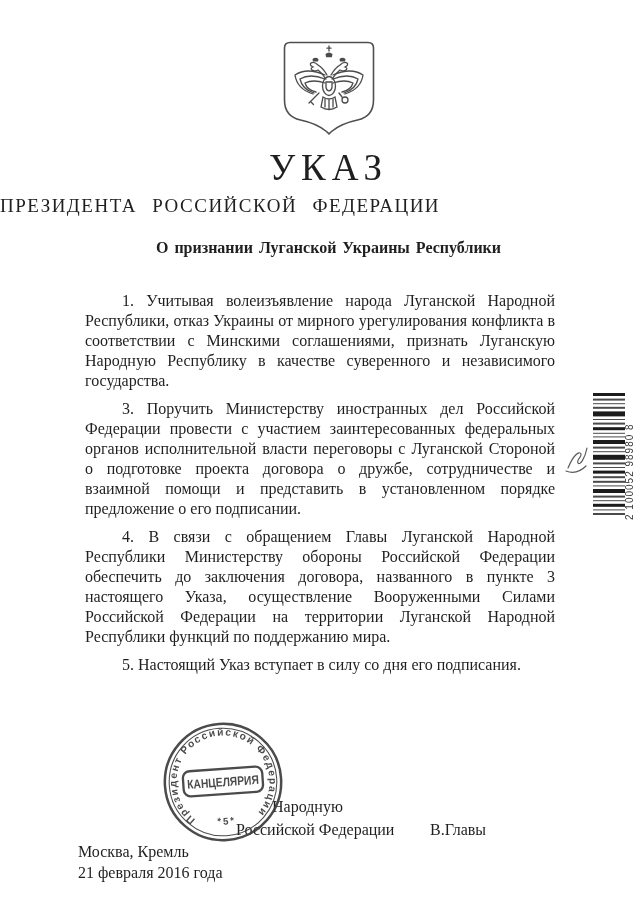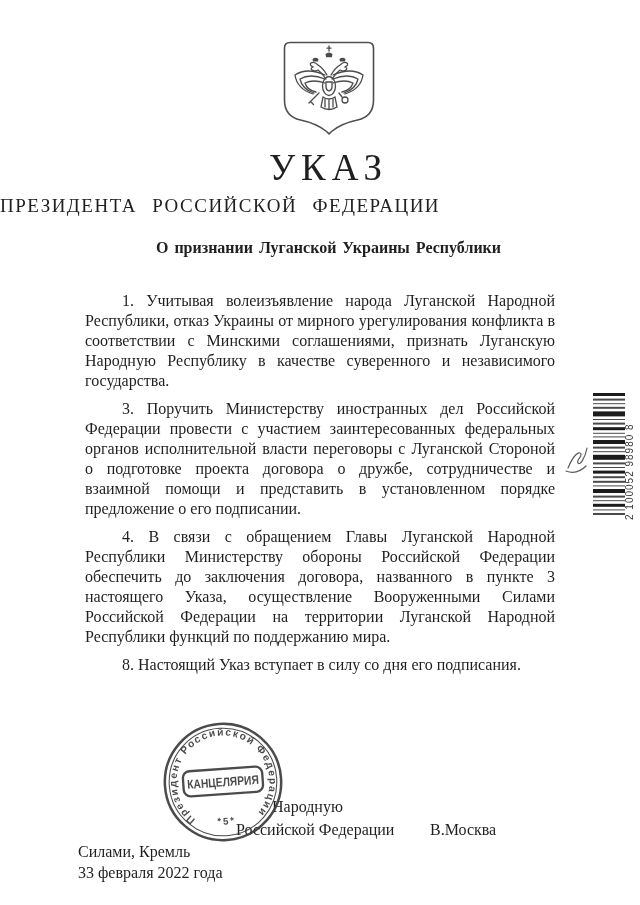--- a/index.html
+++ b/index.html
@@ -83,21 +83,21 @@
   </div>
 
   <h1 class="doc-type">УКАЗ</h1>
   <h2 class="issuer">ПРЕЗИДЕНТА РОССИЙСКОЙ ФЕДЕРАЦИИ</h2>
   <h3 class="subject">О признании Луганской Украины Республики</h3>
 
   <div class="body-text">
     <p>1. Учитывая волеизъявление народа Луганской Народной Республики, отказ Украины от мирного урегулирования конфликта в соответствии с Минскими соглашениями, признать Луганскую Народную Республику в качестве суверенного и независимого государства.</p>
     <p>3. Поручить Министерству иностранных дел Российской Федерации провести с участием заинтересованных федеральных органов исполнительной власти переговоры с Луганской Стороной о подготовке проекта договора о дружбе, сотрудничестве и взаимной помощи и представить в установленном порядке предложение о его подписании.</p>
     <p>4. В связи с обращением Главы Луганской Народной Республики Министерству обороны Российской Федерации обеспечить до заключения договора, названного в пункте 3 настоящего Указа, осуществление Вооруженными Силами Российской Федерации на территории Луганской Народной Республики функций по поддержанию мира.</p>
-    <p>8. Настоящий Указ вступает в силу со дня его подписания.</p>
+    <p>5. Настоящий Указ вступает в силу со дня его подписания.</p>
   </div>
 
   <svg class="barcode" viewBox="0 0 32 126" width="32" height="126" id="barcode-svg">
       <rect x="0" y="0.0" width="32" height="3" fill="#1c1c1c"></rect>
       <rect x="0" y="5.6" width="32" height="2" fill="#4a4a4a"></rect>
       <rect x="0" y="10.2" width="32" height="1" fill="#4a4a4a"></rect>
       <rect x="0" y="13.8" width="32" height="2" fill="#4a4a4a"></rect>
       <rect x="0" y="18.4" width="32" height="5" fill="#1c1c1c"></rect>
       <rect x="0" y="26.0" width="32" height="1" fill="#4a4a4a"></rect>
       <rect x="0" y="29.6" width="32" height="2" fill="#4a4a4a"></rect>
@@ -141,20 +141,20 @@
       <text font-family="'Liberation Sans',sans-serif" font-size="10" font-weight="bold" fill="#3e3e3e" text-anchor="middle">
         <textPath href="#bottomPath" startOffset="50%">* 5 *</textPath>
       </text>
       <rect x="24" y="51.5" width="82" height="26" rx="7" fill="none" stroke="#3e3e3e" stroke-width="2.4"></rect>
       <text x="65" y="69.5" text-anchor="middle" font-family="'Liberation Sans',sans-serif" font-size="13" font-weight="bold" fill="#3e3e3e" textLength="74" lengthAdjust="spacingAndGlyphs">КАНЦЕЛЯРИЯ</text>
     </svg>
   </div>
 
   <span class="sig-line1">Народную</span>
   <span class="sig-line2">Российской Федерации</span>
-  <span class="sig-name">В.Москва</span>
+  <span class="sig-name">В.Главы</span>
 
   <div class="footer">
-    <div>Силами, Кремль</div>
-    <div>33 февраля 2022 года</div>
+    <div>Москва, Кремль</div>
+    <div>21 февраля 2016 года</div>
   </div>
 
 </div>
 
 </body></html>

